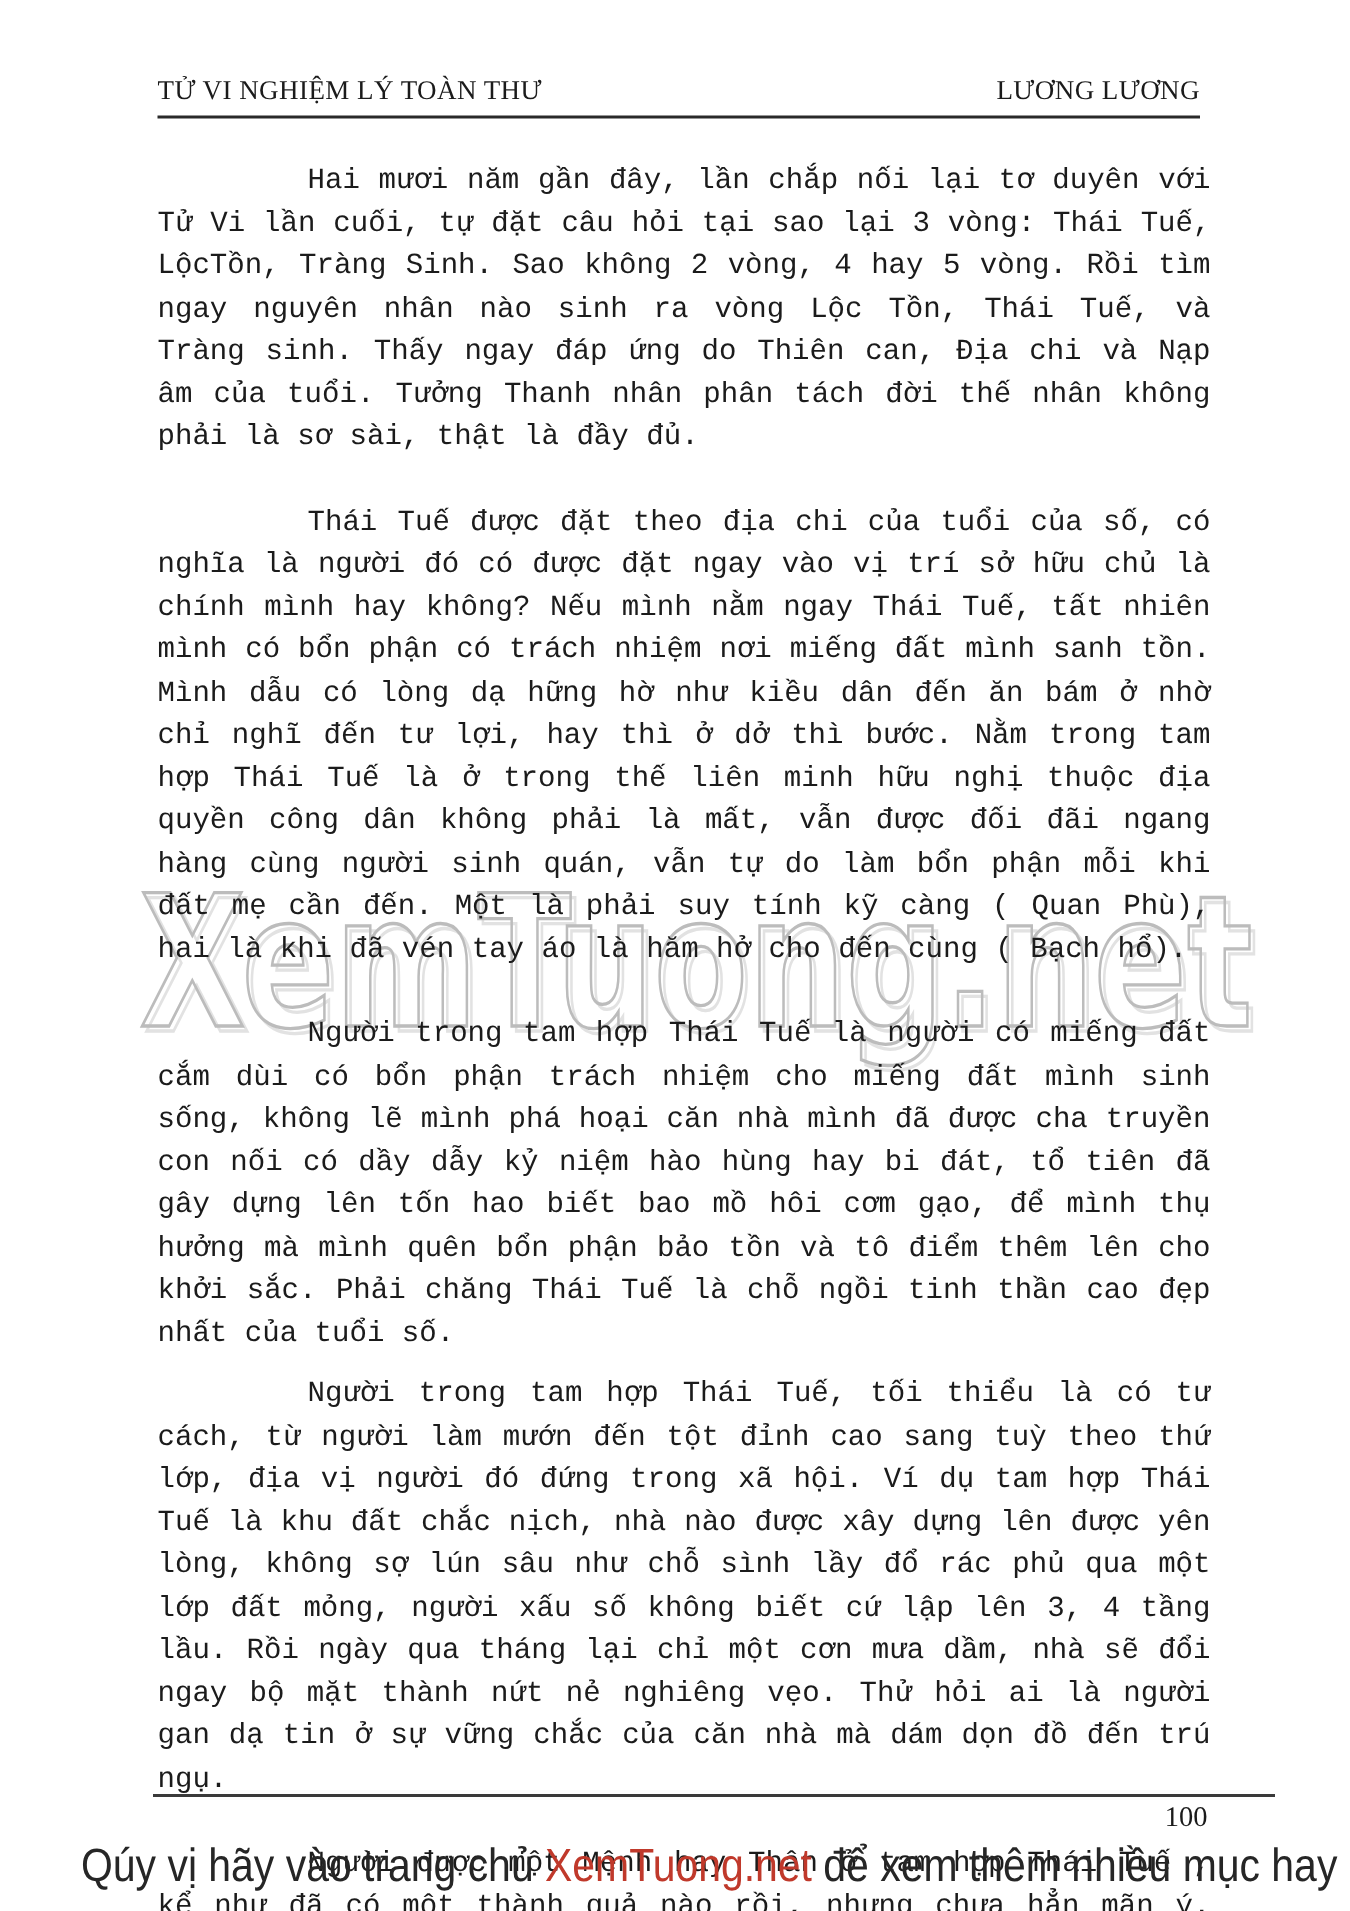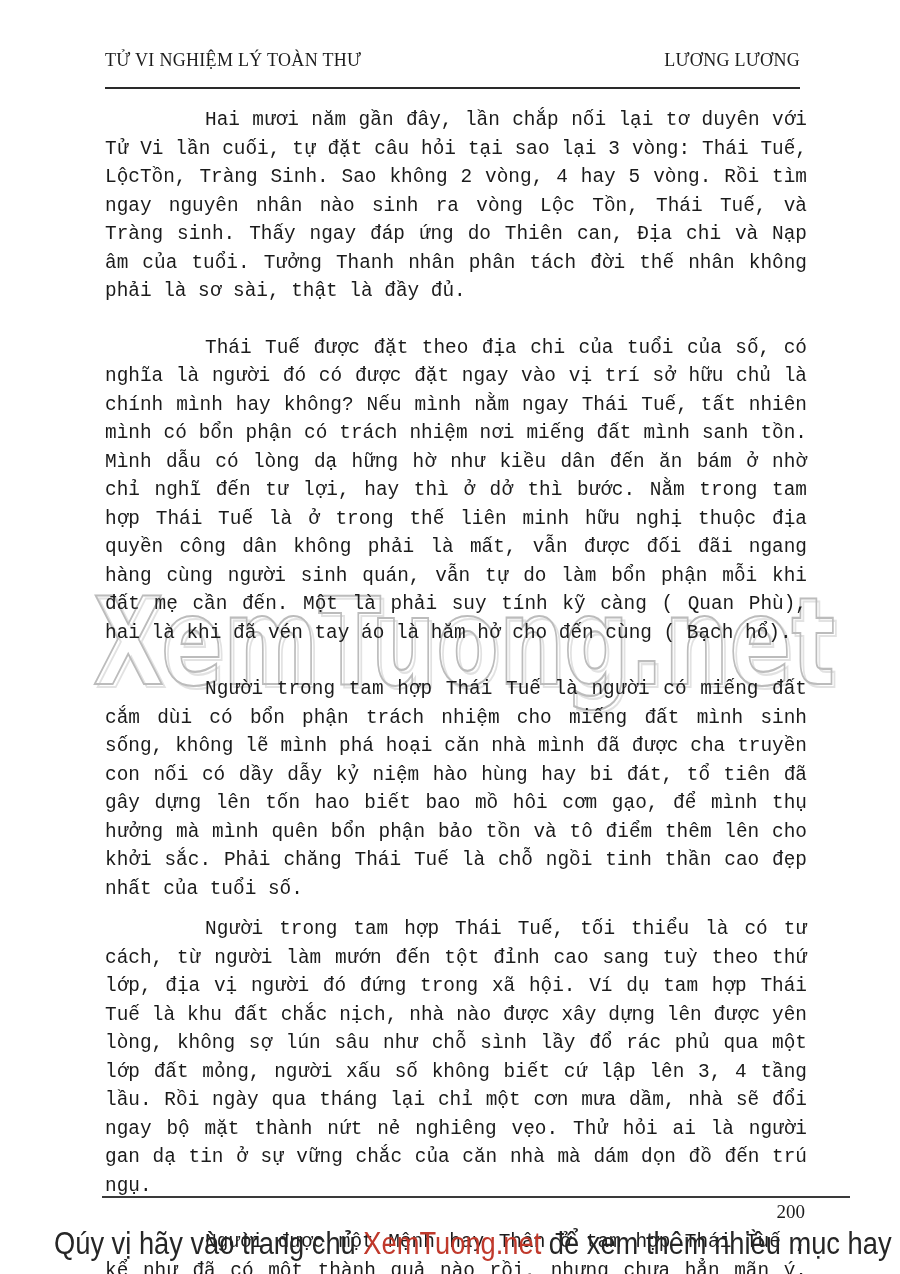--- a/index.html
+++ b/index.html
@@ -9,21 +9,21 @@
     background:#ffffff;
     font-family:"Liberation Serif", serif;
     color:#1b1b1b;
     overflow:hidden;
   }
   
   .header{
     position:absolute;top:50px;left:105px;width:695px;
     display:flex;justify-content:space-between;align-items:flex-end;
     font-size:18px;letter-spacing:.3px;
-    border-bottom:2px solid #2a2a2a;padding-bottom:16px;
+    border-bottom:2px solid #2a2a2a;padding-bottom:6px;
   }
   
   .content{
     position:absolute;top:106px;left:105px;width:702px;
     font-size:19.4px;line-height:28.5px;text-align:justify;
     z-index:2;
     font-family:Liberation Mono, monospace;
   }
   .content p{margin:0 0 28px 0;text-indent:100px;}
   .content p.p3{margin-bottom:12px;}
@@ -75,19 +75,19 @@
 
   <div class="content">
     <p class="p1">Hai mươi năm gần đây, lần chắp nối lại tơ duyên với Tử Vi lần cuối, tự đặt câu hỏi tại sao lại 3 vòng: Thái Tuế, LộcTồn, Tràng Sinh. Sao không 2 vòng, 4 hay 5 vòng. Rồi tìm ngay nguyên nhân nào sinh ra vòng Lộc Tồn, Thái Tuế, và Tràng sinh. Thấy ngay đáp ứng do Thiên can, Địa chi và Nạp âm của tuổi. Tưởng Thanh nhân phân tách đời thế nhân không phải là sơ sài, thật là đầy đủ.</p>
     <p class="p2">Thái Tuế được đặt theo địa chi của tuổi của số, có nghĩa là người đó có được đặt ngay vào vị trí sở hữu chủ là chính mình hay không? Nếu mình nằm ngay Thái Tuế, tất nhiên mình có bổn phận có trách nhiệm nơi miếng đất mình sanh tồn. Mình dẫu có lòng dạ hững hờ như kiều dân đến ăn bám ở nhờ chỉ nghĩ đến tư lợi, hay thì ở dở thì bước. Nằm trong tam hợp Thái Tuế là ở trong thế liên minh hữu nghị thuộc địa quyền công dân không phải là mất, vẫn được đối đãi ngang hàng cùng người sinh quán, vẫn tự do làm bổn phận mỗi khi đất mẹ cần đến. Một là phải suy tính kỹ càng ( Quan Phù), hai là khi đã vén tay áo là hăm hở cho đến cùng ( Bạch hổ).</p>
     <p class="p3">Người trong tam hợp Thái Tuế là người có miếng đất cắm dùi có bổn phận trách nhiệm cho miếng đất mình sinh sống, không lẽ mình phá hoại căn nhà mình đã được cha truyền con nối có dầy dẫy kỷ niệm hào hùng hay bi đát, tổ tiên đã gây dựng lên tốn hao biết bao mồ hôi cơm gạo, để mình thụ hưởng mà mình quên bổn phận bảo tồn và tô điểm thêm lên cho khởi sắc. Phải chăng Thái Tuế là chỗ ngồi tinh thần cao đẹp nhất của tuổi số.</p>
     <p class="p4">Người trong tam hợp Thái Tuế, tối thiểu là có tư cách, từ người làm mướn đến tột đỉnh cao sang tuỳ theo thứ lớp, địa vị người đó đứng trong xã hội. Ví dụ tam hợp Thái Tuế là khu đất chắc nịch, nhà nào được xây dựng lên được yên lòng, không sợ lún sâu như chỗ sình lầy đổ rác phủ qua một lớp đất mỏng, người xấu số không biết cứ lập lên 3, 4 tầng lầu. Rồi ngày qua tháng lại chỉ một cơn mưa dầm, nhà sẽ đổi ngay bộ mặt thành nứt nẻ nghiêng vẹo. Thử hỏi ai là người gan dạ tin ở sự vững chắc của căn nhà mà dám dọn đồ đến trú ngụ.</p>
     <p class="p5">Người được một Mệnh hay Thân ở tam hợp Thái Tuế , kể như đã có một thành quả nào rồi, nhưng chưa hẳn mãn ý. Như Mệnh ở tam hợp Tuế Phá mà Thân ở tam hợp Thái Tuế là người tuy thiếu thời gặp bước lưu ly nhưng tấc dạ sắt son không thể ùa theo vô nghĩa. Tự mình vẫn vạch lấy con đường lý tưởng mình đi. Thương cho ai mệnh Thái Tuế mà Thân bị lọt vào tam hợp Tuế Phá, cuộc đời của mình không thiếu sót bổn phận. Vậy mà vãn niên thấy như bị ép buộc, không cho phép mình được thi thố theo sở ước, mà còn bị bạc đãi nữa là khác ( có 2 trường hợp : người dương nam mệnh ở Thái Tuế thì ngoài 50</p>
   </div>
 
   <div class="footer-rule"></div>
-  <div class="footer-page-num">200</div>
+  <div class="footer-page-num">100</div>
 
   <div class="promo-banner">
     <span>Qúy vị hãy vào trang chủ </span><span style="color: rgb(192, 57, 43);">XemTuong.net</span><span> để xem thêm nhiều mục hay khác</span>
   </div>
 
 </div>
 
 </body></html>

